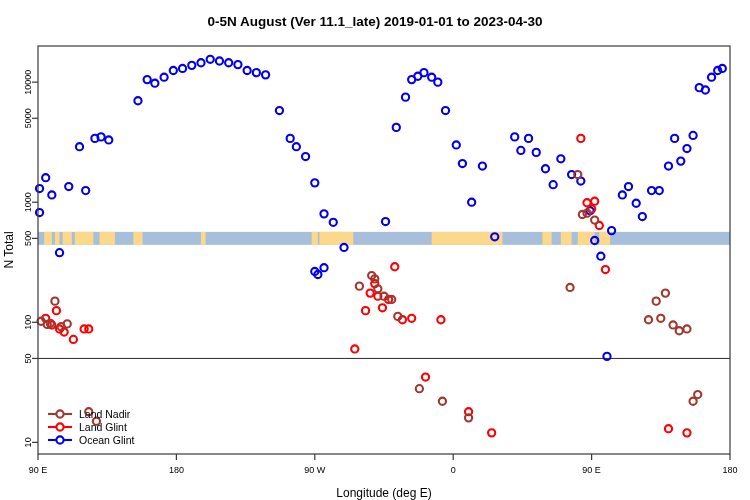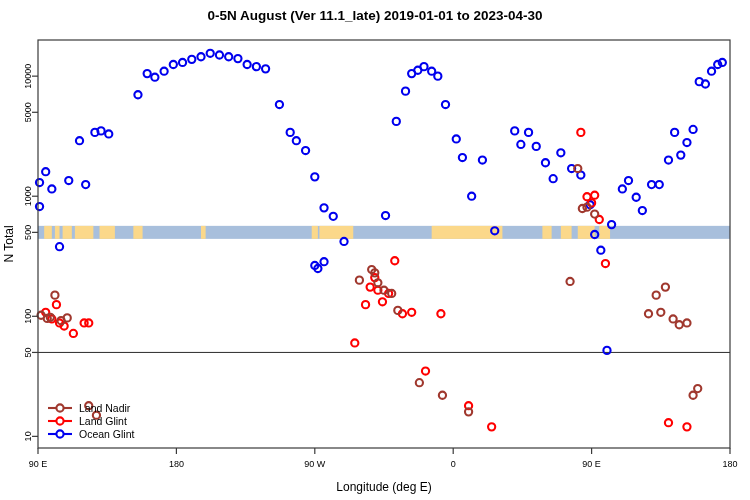--- a/index.html
+++ b/index.html
@@ -1,21 +1,21 @@
 <!DOCTYPE html>
 <html><head>
 <meta charset="utf-8">
 <style>
   html,body{margin:0;padding:0;}
   body{
     width:750px;height:500px;background:#ffffff;
     font-family:"Liberation Sans", sans-serif;
     overflow:hidden;position:relative;
   }
-  #chart-root{position:absolute;inset:0;}
+  #chart-root{position:absolute;inset:0;margin-top:6px;}
   svg{display:block;}
   .title-text{font-size:13.5px;font-weight:bold;fill:#000;}
   .axis-label{font-size:12px;fill:#000;}
   .tick-text{font-size:9px;fill:#000;}
   .legend-text{font-size:10.5px;fill:#000;}
   .frame{fill:none;stroke:#3a3a3a;stroke-width:1.2;}
   .tickline{stroke:#3a3a3a;stroke-width:1.2;}
   .refline{stroke:#2b2b2b;stroke-width:1;}
   .marker{fill:none;stroke-width:2.1;}
 </style>

